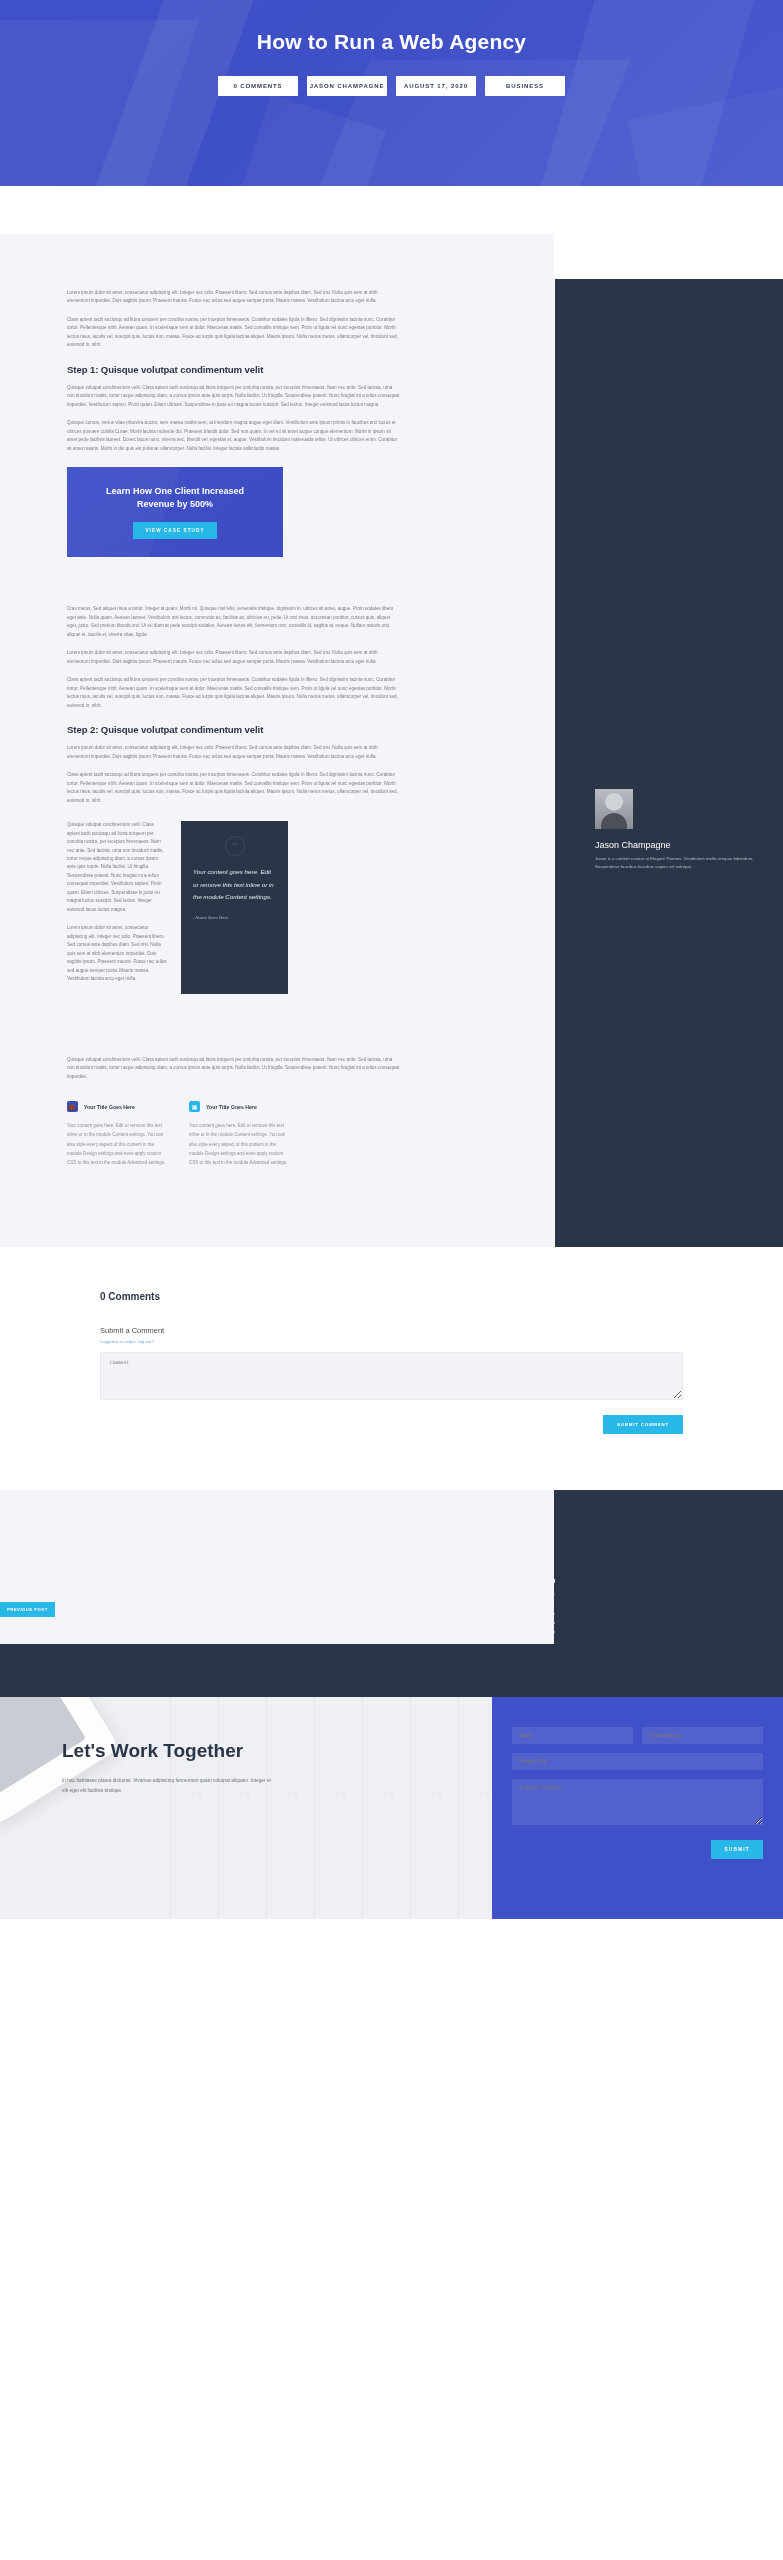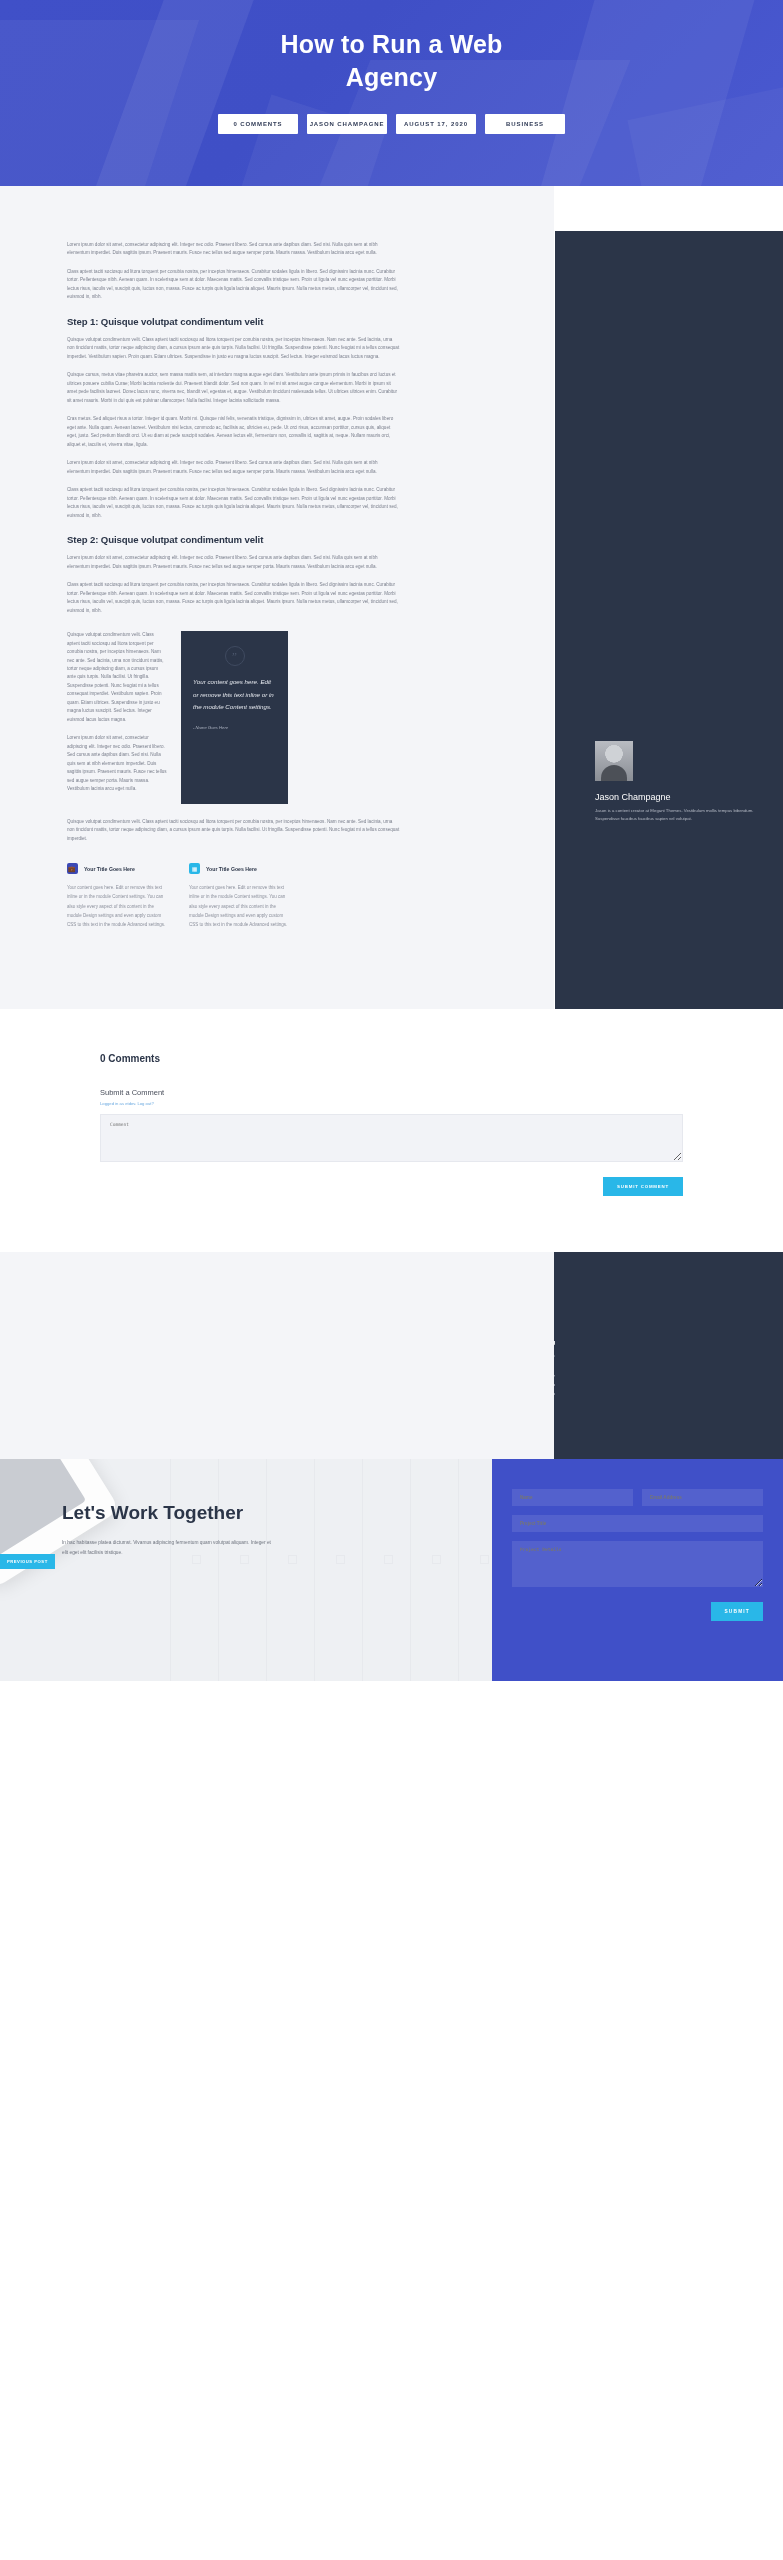--- a/index.html
+++ b/index.html
@@ -26,21 +26,21 @@
   .hs3 { left: 330px; top: 60px; width: 260px; height: 200px; transform: skewX(-22deg); opacity:.05;}
   .hs4 { left: 560px; top: -20px; width: 160px; height: 280px; transform: skewX(-16deg); opacity:.06;}
   .hs5 { left: 250px; top: 110px; width: 120px; height: 120px; transform: rotate(18deg); opacity:.05;}
   .hs6 { left: 640px; top: 100px; width: 180px; height: 140px; transform: rotate(-12deg); opacity:.04;}
 
   .hero-inner {
     position: relative; z-index: 2;
     width: 100%; padding-top: 28px; text-align: center;
   }
   .hero-title {
-    color: #ffffff; font-size: 25px; font-weight: bold;
+    color: #ffffff; font-size: 21px; font-weight: bold;
     line-height: 1.32; letter-spacing: .2px;
     max-width: 280px; margin: 0 auto;
   }
   .hero-meta {
     margin-top: 20px; display: flex; justify-content: center; gap: 9px;
   }
   .meta-pill {
     background: #fff; color: #2f3a55;
     font-size: 6px; font-weight: bold; letter-spacing: .9px;
     padding: 7px 0; width: 80px; text-align: center;
@@ -54,21 +54,21 @@
     position: absolute; left: 0; top: 0; width: 554px; height: 1410px;
     background: #f4f5f8;
   }
   .dark-rail {
     position: absolute; right: 0; top: 45px; width: 228px; height: 1360px;
     background: #2b3548;
   }
 
   .article {
     position: relative; z-index: 3;
-    padding: 55px 67px 0 67px; width: 468px;
+    padding: 55px 67px 0 67px; width: 468px; margin-top: 48px;
   }
   .para {
     font-size: 4.6px; line-height: 1.85; color: #7a7f8c;
     margin-bottom: 10px; text-align: left;
   }
   .step-h {
     font-size: 9.6px; font-weight: bold; color: #2b3548;
     margin: 14px 0 9px 0; letter-spacing: -.1px;
   }
 
@@ -283,20 +283,24 @@
   <div class="dark-rail"></div>
 
   <div class="article">
     <p class="para">Lorem ipsum dolor sit amet, consectetur adipiscing elit. Integer nec odio. Praesent libero. Sed cursus ante dapibus diam. Sed nisi. Nulla quis sem at nibh elementum imperdiet. Duis sagittis ipsum. Praesent mauris. Fusce nec tellus sed augue semper porta. Mauris massa. Vestibulum lacinia arcu eget nulla.</p>
     <p class="para">Class aptent taciti sociosqu ad litora torquent per conubia nostra, per inceptos himenaeos. Curabitur sodales ligula in libero. Sed dignissim lacinia nunc. Curabitur tortor. Pellentesque nibh. Aenean quam. In scelerisque sem at dolor. Maecenas mattis. Sed convallis tristique sem. Proin ut ligula vel nunc egestas porttitor. Morbi lectus risus, iaculis vel, suscipit quis, luctus non, massa. Fusce ac turpis quis ligula lacinia aliquet. Mauris ipsum. Nulla metus metus, ullamcorper vel, tincidunt sed, euismod in, nibh.</p>
     <h2 class="step-h">Step 1: Quisque volutpat condimentum velit</h2>
     <p class="para">Quisque volutpat condimentum velit. Class aptent taciti sociosqu ad litora torquent per conubia nostra, per inceptos himenaeos. Nam nec ante. Sed lacinia, urna non tincidunt mattis, tortor neque adipiscing diam, a cursus ipsum ante quis turpis. Nulla facilisi. Ut fringilla. Suspendisse potenti. Nunc feugiat mi a tellus consequat imperdiet. Vestibulum sapien. Proin quam. Etiam ultrices. Suspendisse in justo eu magna luctus suscipit. Sed lectus. Integer euismod lacus luctus magna.</p>
     <p class="para">Quisque cursus, metus vitae pharetra auctor, sem massa mattis sem, at interdum magna augue eget diam. Vestibulum ante ipsum primis in faucibus orci luctus et ultrices posuere cubilia Curae; Morbi lacinia molestie dui. Praesent blandit dolor. Sed non quam. In vel mi sit amet augue congue elementum. Morbi in ipsum sit amet pede facilisis laoreet. Donec lacus nunc, viverra nec, blandit vel, egestas et, augue. Vestibulum tincidunt malesuada tellus. Ut ultrices ultrices enim. Curabitur sit amet mauris. Morbi in dui quis est pulvinar ullamcorper. Nulla facilisi. Integer lacinia sollicitudin massa.</p>
   </div>
 
+  <div class="cta-box">
+    <div class="cta-title">Learn How One Client Increased Revenue by 500%</div>
+    <button class="cta-btn">VIEW CASE STUDY</button>
+  </div>
 
   <div class="article" style="padding-top:0">
     <p class="para">Cras metus. Sed aliquet risus a tortor. Integer id quam. Morbi mi. Quisque nisl felis, venenatis tristique, dignissim in, ultrices sit amet, augue. Proin sodales libero eget ante. Nulla quam. Aenean laoreet. Vestibulum nisi lectus, commodo ac, facilisis ac, ultricies eu, pede. Ut orci risus, accumsan porttitor, cursus quis, aliquet eget, justo. Sed pretium blandit orci. Ut eu diam at pede suscipit sodales. Aenean lectus elit, fermentum non, convallis id, sagittis at, neque. Nullam mauris orci, aliquet et, iaculis et, viverra vitae, ligula.</p>
     <p class="para">Lorem ipsum dolor sit amet, consectetur adipiscing elit. Integer nec odio. Praesent libero. Sed cursus ante dapibus diam. Sed nisi. Nulla quis sem at nibh elementum imperdiet. Duis sagittis ipsum. Praesent mauris. Fusce nec tellus sed augue semper porta. Mauris massa. Vestibulum lacinia arcu eget nulla.</p>
     <p class="para">Class aptent taciti sociosqu ad litora torquent per conubia nostra, per inceptos himenaeos. Curabitur sodales ligula in libero. Sed dignissim lacinia nunc. Curabitur tortor. Pellentesque nibh. Aenean quam. In scelerisque sem at dolor. Maecenas mattis. Sed convallis tristique sem. Proin ut ligula vel nunc egestas porttitor. Morbi lectus risus, iaculis vel, suscipit quis, luctus non, massa. Fusce ac turpis quis ligula lacinia aliquet. Mauris ipsum. Nulla metus metus, ullamcorper vel, tincidunt sed, euismod in, nibh.</p>
     <h2 class="step-h">Step 2: Quisque volutpat condimentum velit</h2>
     <p class="para">Lorem ipsum dolor sit amet, consectetur adipiscing elit. Integer nec odio. Praesent libero. Sed cursus ante dapibus diam. Sed nisi. Nulla quis sem at nibh elementum imperdiet. Duis sagittis ipsum. Praesent mauris. Fusce nec tellus sed augue semper porta. Mauris massa. Vestibulum lacinia arcu eget nulla.</p>
     <p class="para">Class aptent taciti sociosqu ad litora torquent per conubia nostra, per inceptos himenaeos. Curabitur sodales ligula in libero. Sed dignissim lacinia nunc. Curabitur tortor. Pellentesque nibh. Aenean quam. In scelerisque sem at dolor. Maecenas mattis. Sed convallis tristique sem. Proin ut ligula vel nunc egestas porttitor. Morbi lectus risus, iaculis vel, suscipit quis, luctus non, massa. Fusce ac turpis quis ligula lacinia aliquet. Mauris ipsum. Nulla metus metus, ullamcorper vel, tincidunt sed, euismod in, nibh.</p>
   </div>
 

